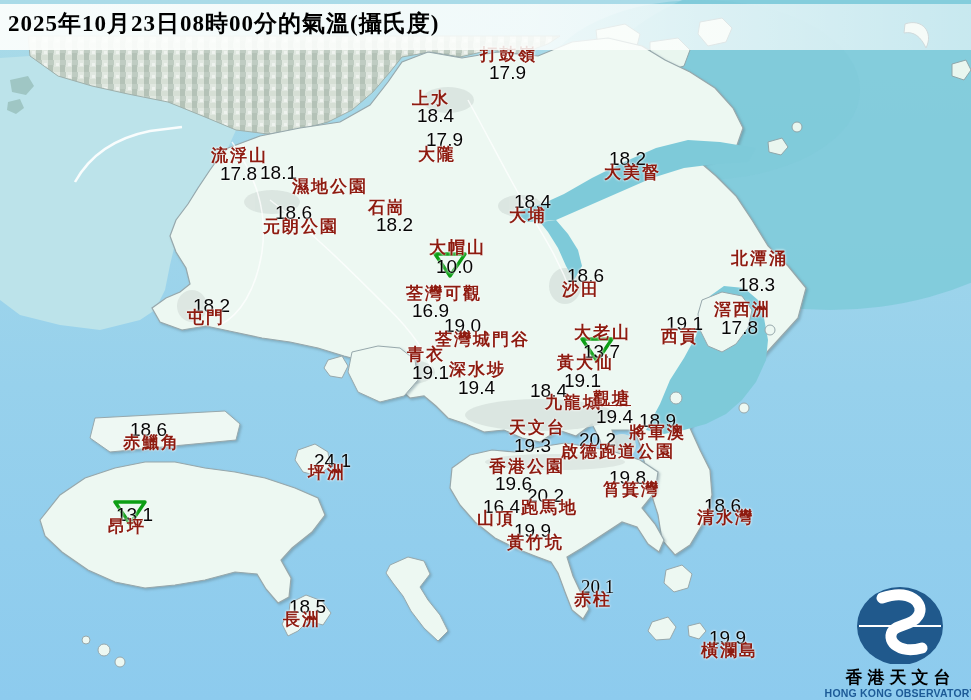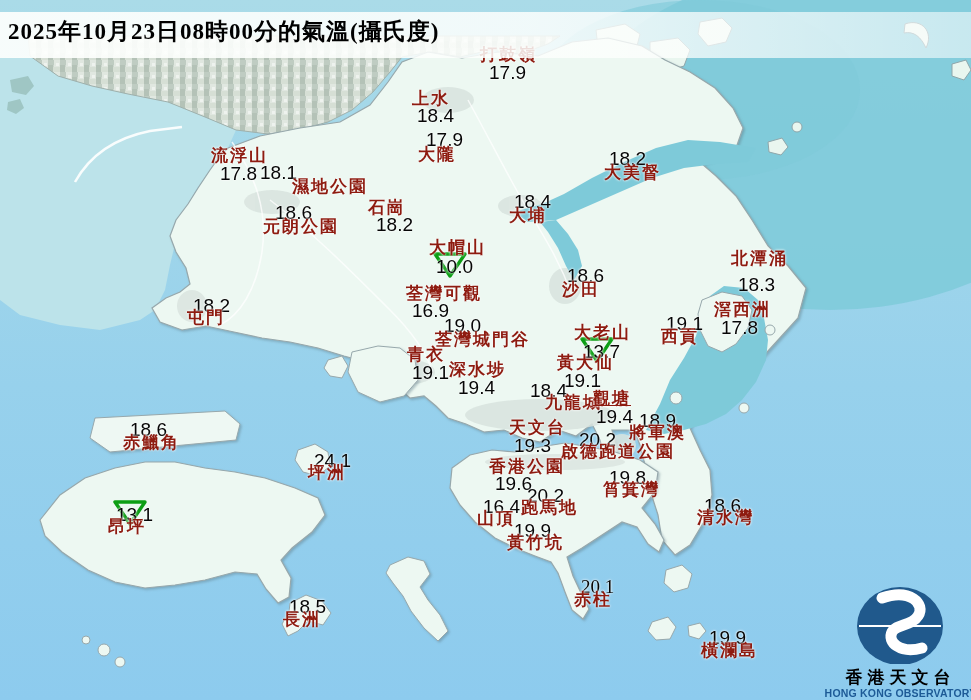--- a/index.html
+++ b/index.html
@@ -1,21 +1,21 @@
 <!DOCTYPE html>
 <html><head>
 <meta charset="utf-8">
 <style>
   html,body{margin:0;padding:0;}
   body{width:971px;height:700px;overflow:hidden;position:relative;
        font-family:"Liberation Sans","DejaVu Sans",sans-serif;background:#8dcbee;}
   #stage{position:absolute;left:0;top:0;width:971px;height:700px;}
   #mapsvg{position:absolute;left:0;top:0;}
   
-  .title-bar{position:absolute;left:0;top:12px;width:971px;height:46px;
+  .title-bar{position:absolute;left:0;top:4px;width:971px;height:46px;
     background:linear-gradient(to right,rgba(253,255,253,0.93) 0%,rgba(253,255,253,0.85) 55%,rgba(255,255,255,0.55) 100%);
     z-index:30;}
   .page-title{position:absolute;left:8px;top:4px;font-size:23px;letter-spacing:1px;color:#000;
     font-family:"Liberation Serif","DejaVu Serif",serif;font-weight:600;white-space:nowrap;}
   
   #stations{position:absolute;left:0;top:0;width:971px;height:700px;z-index:20;}
   .s-name{position:absolute;color:#8e1b10;font-size:17px;font-weight:700;letter-spacing:2px;
     font-family:"Liberation Serif","DejaVu Serif",serif;white-space:nowrap;line-height:1;
     text-shadow:0 0 2px rgba(255,255,255,.95),0 0 3px rgba(255,255,255,.8);}
   .s-val{position:absolute;color:#060606;font-size:19px;font-weight:400;line-height:1;white-space:nowrap;

